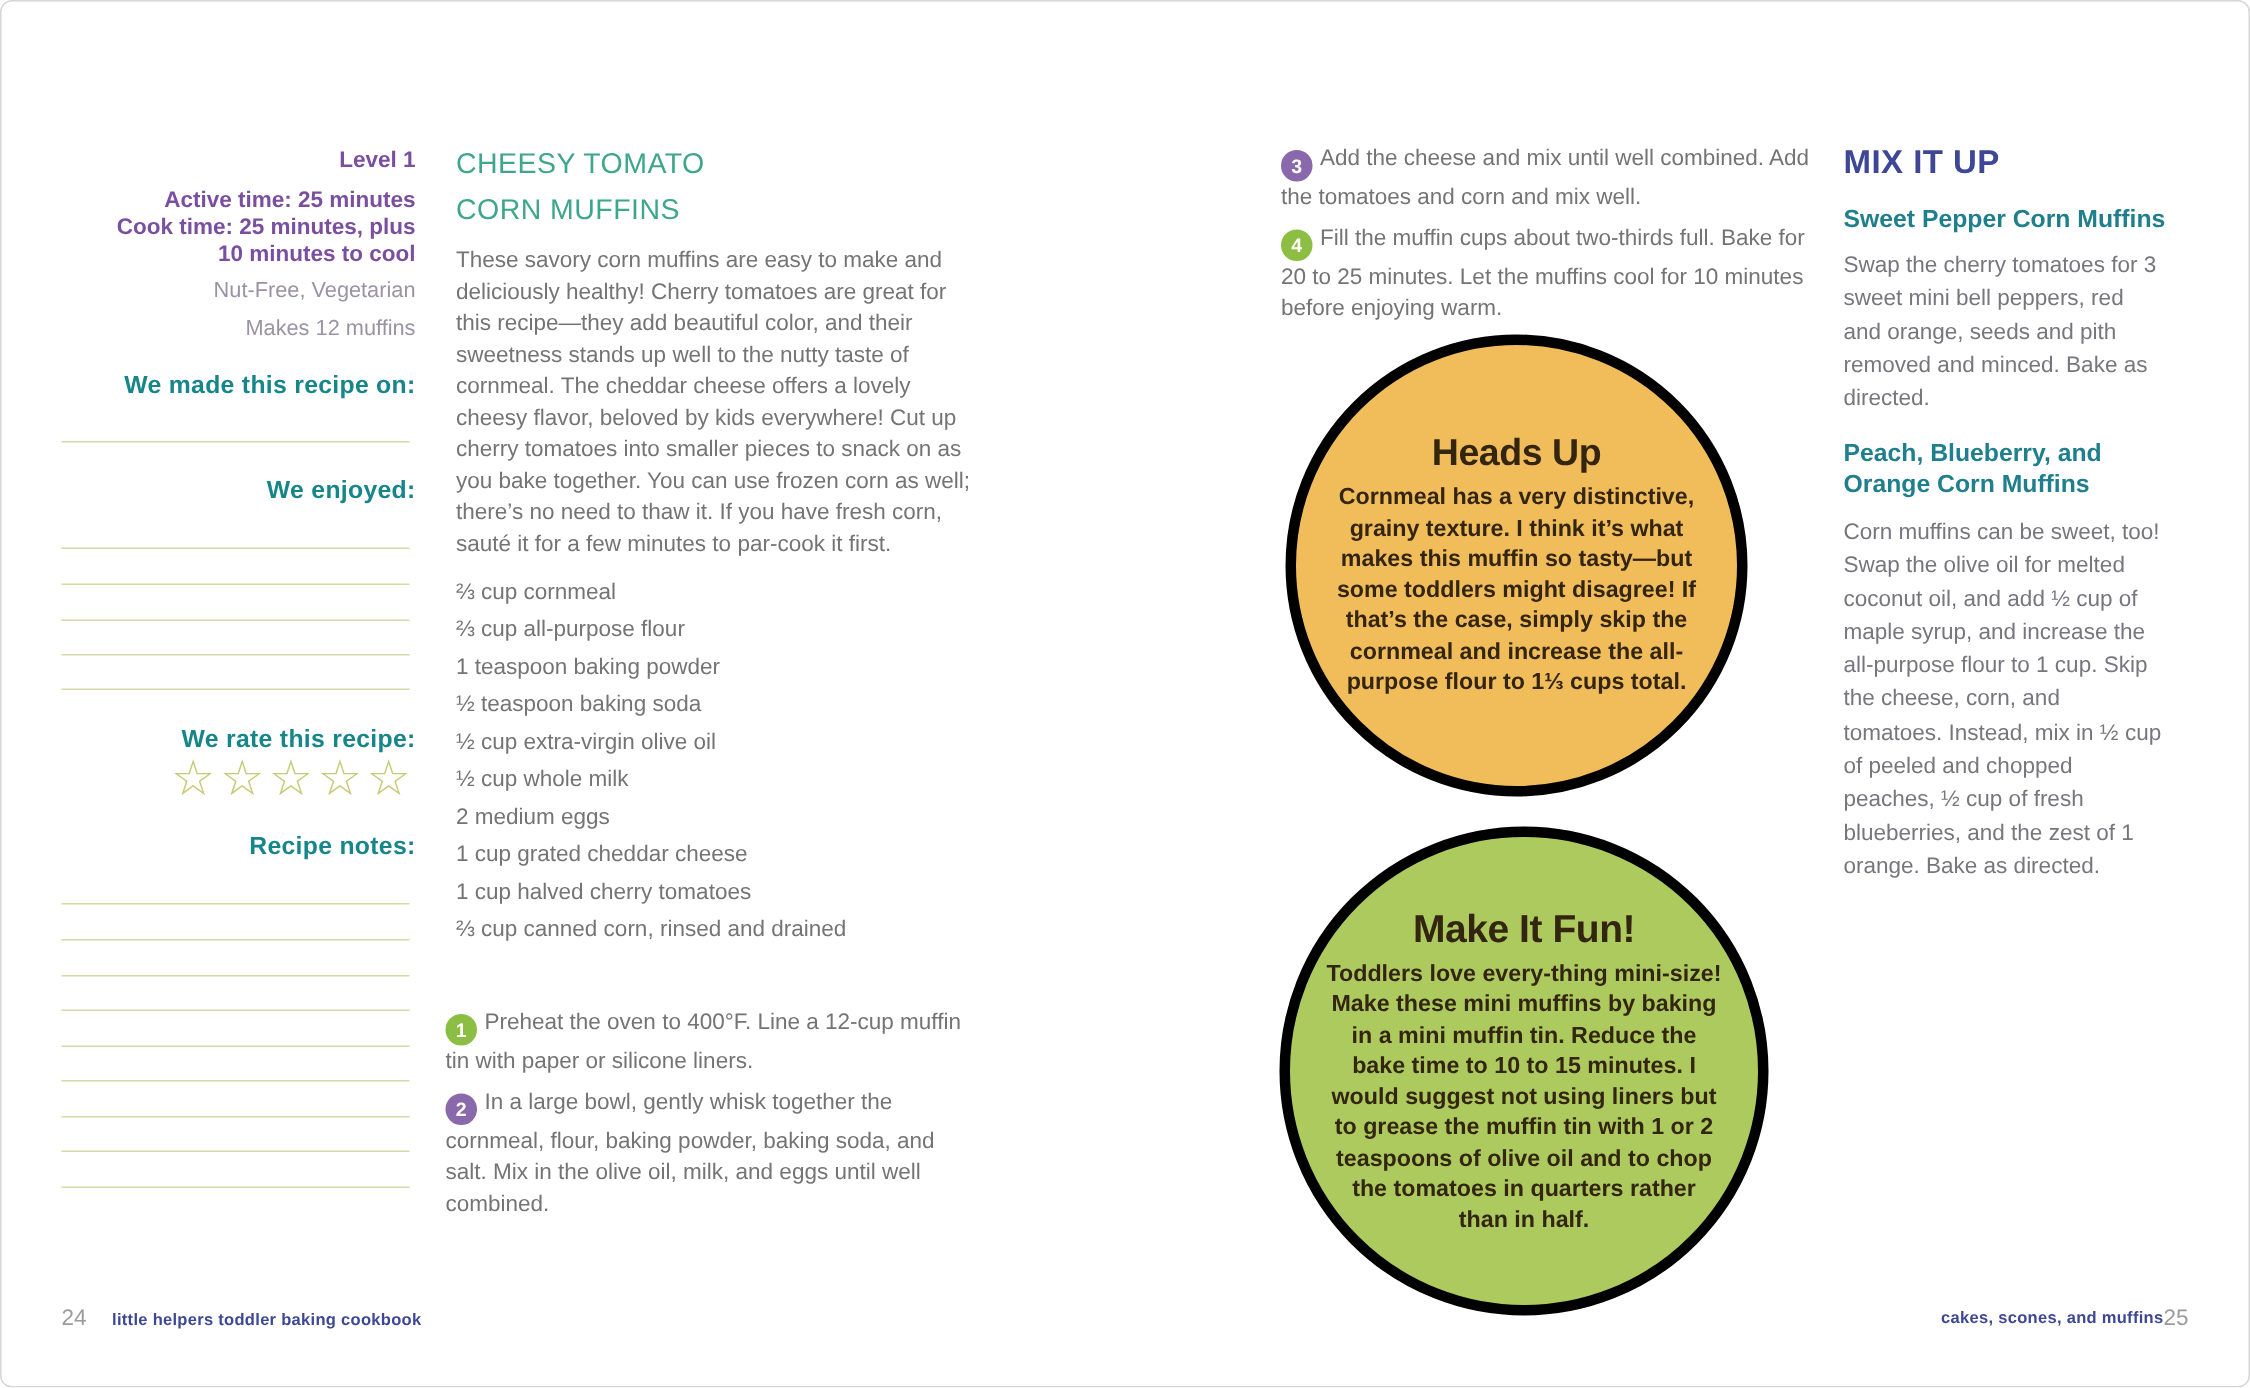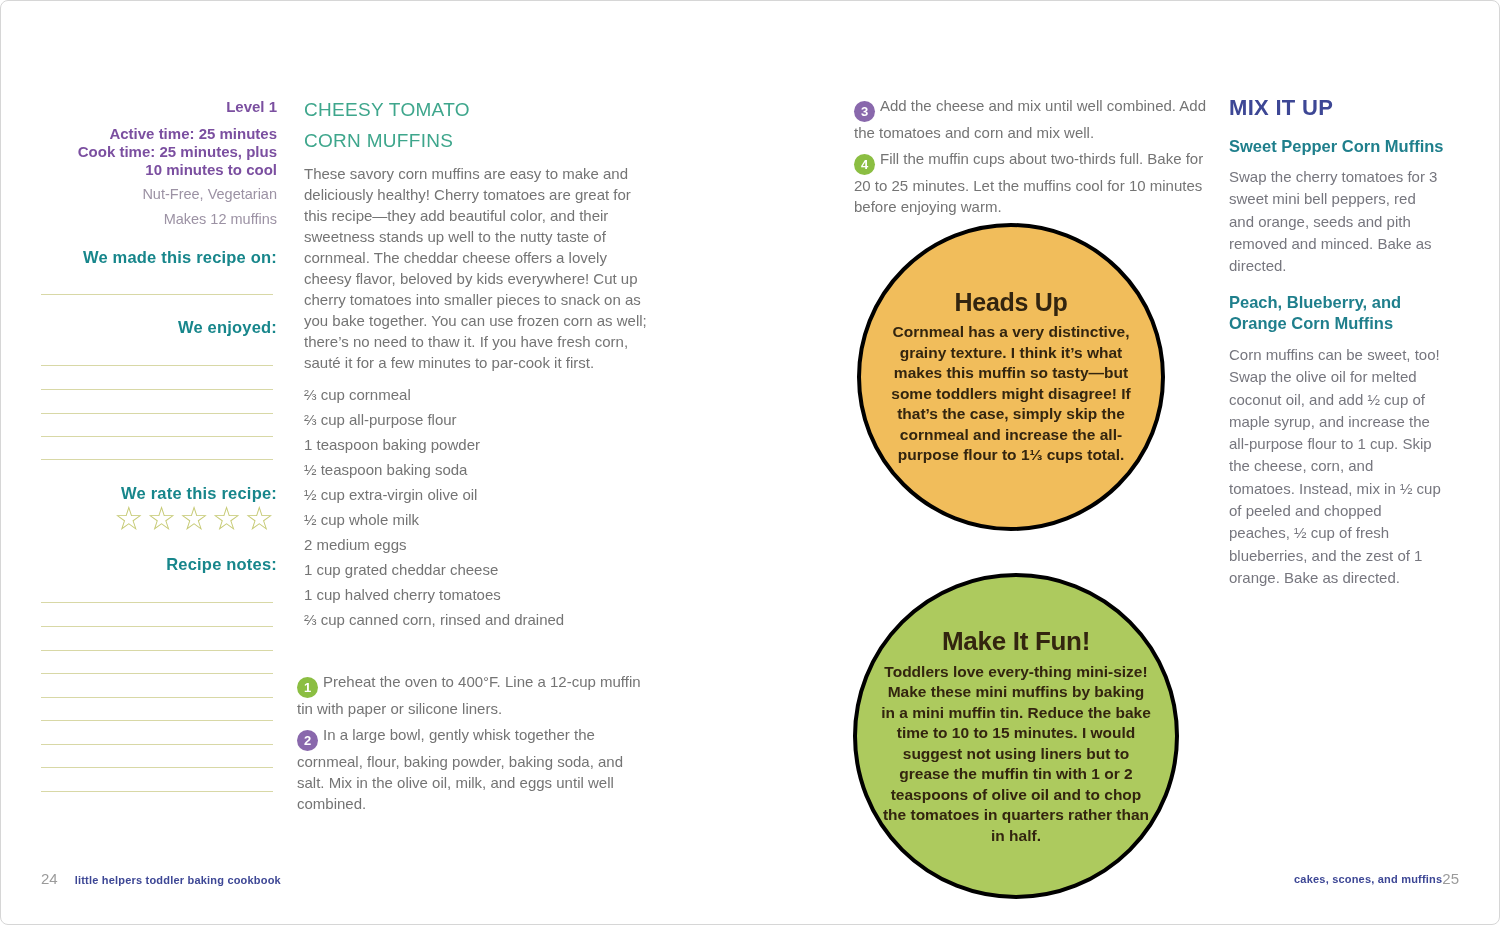--- a/index.html
+++ b/index.html
@@ -23,21 +23,21 @@
   .step{color:#747474;font-size:15px;line-height:21px;}
   .stepnum{
     display:inline-flex;align-items:center;justify-content:center;
     width:21px;height:21px;border-radius:50%;color:#fff;font-size:13px;font-weight:bold;
     margin-right:5px;vertical-align:-5px;
   }
   .stepnum.green{background:#8BBE42;}
   .stepnum.purple{background:#8968AC;}
   
   .circle{
-    border-radius:50%;border:4px solid #000000;box-sizing:border-box;
+    border-radius:50%;border:7px solid #000000;box-sizing:border-box;
     display:flex;flex-direction:column;justify-content:center;align-items:center;
     text-align:center;color:#33250F;
   }
   .circle .c-title{font-weight:800;font-size:25px;letter-spacing:-.3px;margin-bottom:5px;}
   .circle .c-text{font-weight:bold;font-size:15.5px;line-height:20.5px;}
   .headsup{background:#F1BD5B;}
   .makefun{background:#ADCA5E;}
   
   .mix-title{color:#3D4795;font-weight:bold;font-size:22px;letter-spacing:.3px;}
   .var-name{color:#1F7F8C;font-weight:bold;font-size:16.5px;line-height:21px;}
@@ -114,21 +114,21 @@
   </div>
   <div class="abs step" style="left:853px;top:147px;width:362px;">
     <span class="stepnum green">4</span><span>Fill the muffin cups about two-thirds full. Bake for 20 to 25 minutes. Let the muffins cool for 10 minutes before enjoying warm.</span>
   </div>
 
   <div class="abs circle headsup" style="left:856px;top:222px;width:308px;height:308px;padding:18px 26px;">
     <div class="c-title">Heads Up</div>
     <div class="c-text">Cornmeal has a very distinctive, grainy texture. I think it’s what makes this muffin so tasty—but some toddlers might disagree! If that’s the case, simply skip the cornmeal and increase the all-purpose flour to 1⅓ cups total.</div>
   </div>
 
-  <div class="abs circle makefun" style="left:852px;top:572px;width:326px;height:326px;padding:18px 24px;">
+  <div class="abs circle makefun" style="left:852px;top:550px;width:326px;height:326px;padding:18px 24px;">
     <div class="c-title" style="font-size:26px;">Make It Fun!</div>
     <div class="c-text">Toddlers love every-thing mini-size! Make these mini muffins by baking in a mini muffin tin. Reduce the bake time to 10 to 15 minutes. I would suggest not using liners but to grease the muffin tin with 1 or 2 teaspoons of olive oil and to chop the tomatoes in quarters rather than in half.</div>
   </div>
 
   <div class="abs mix-title" style="left:1228px;top:94px;">MIX IT UP</div>
 
   <div class="abs var-name" style="left:1228px;top:135px;width:215px;">Sweet Pepper Corn Muffins</div>
   <div class="abs var-text" style="left:1228px;top:165px;width:212px;">Swap the cherry tomatoes for 3 sweet mini bell peppers, red and orange, seeds and pith removed and minced. Bake as directed.</div>
 
   <div class="abs var-name" style="left:1228px;top:291px;width:220px;">

